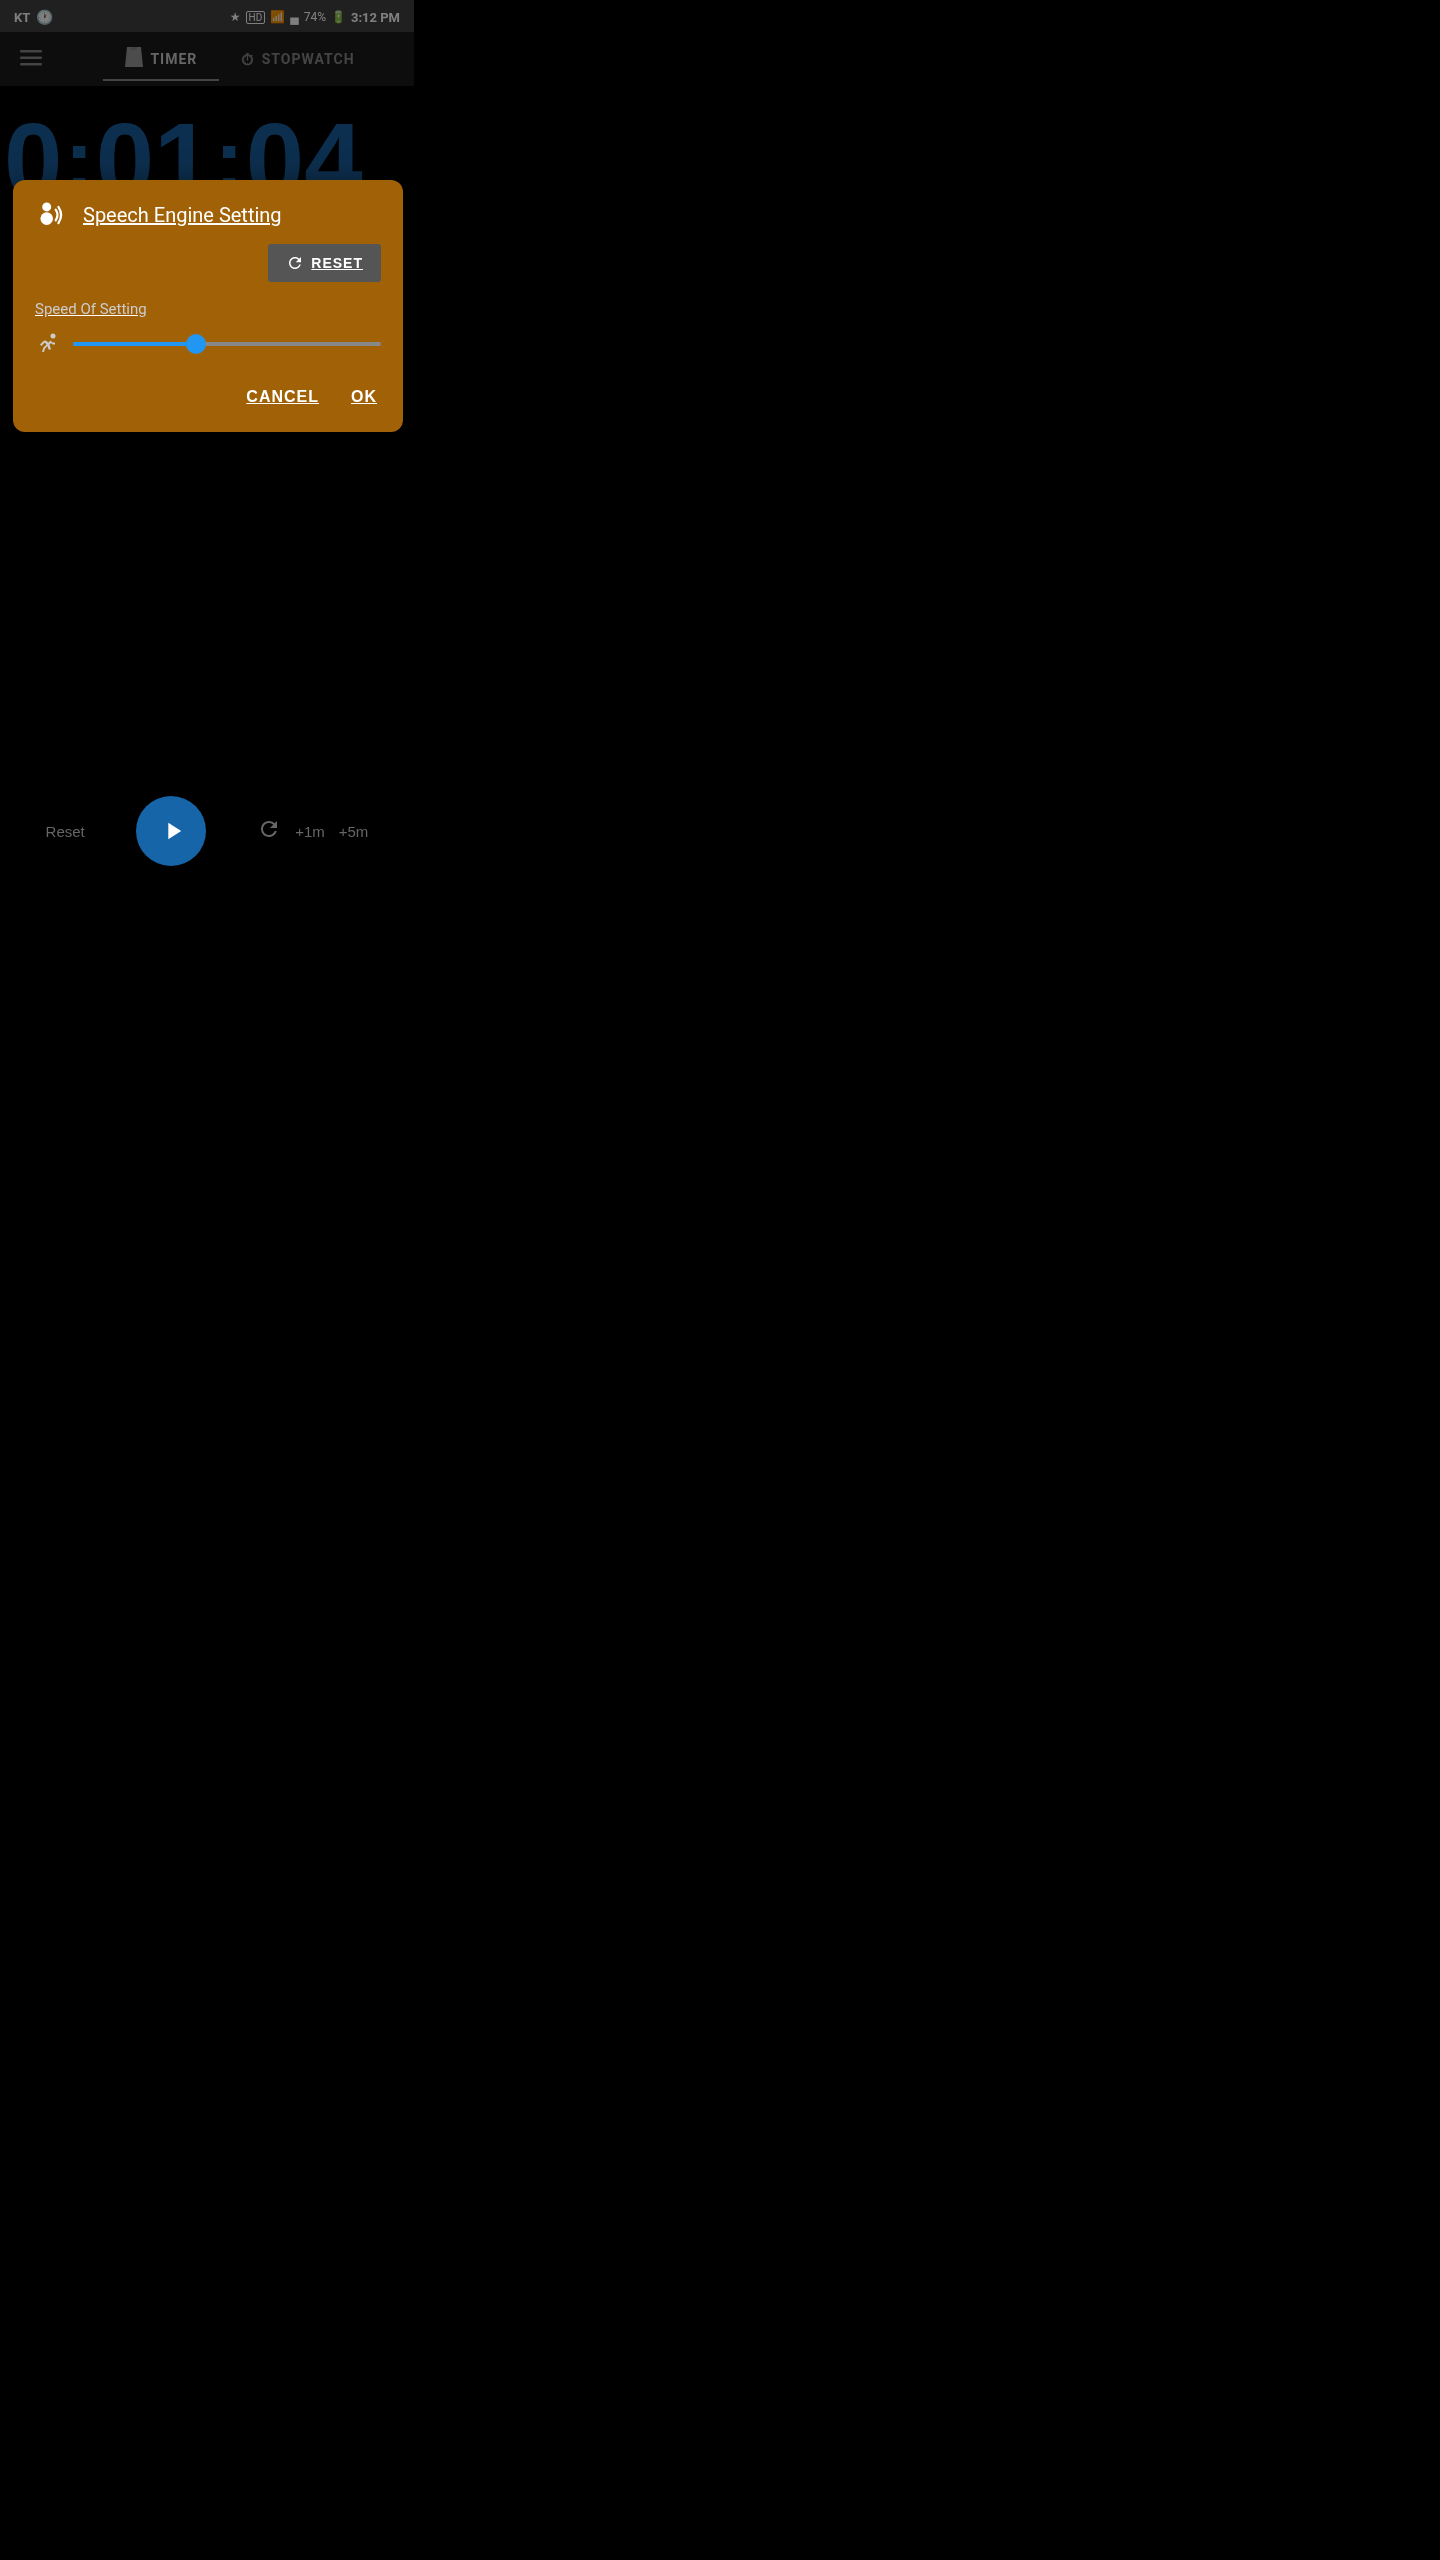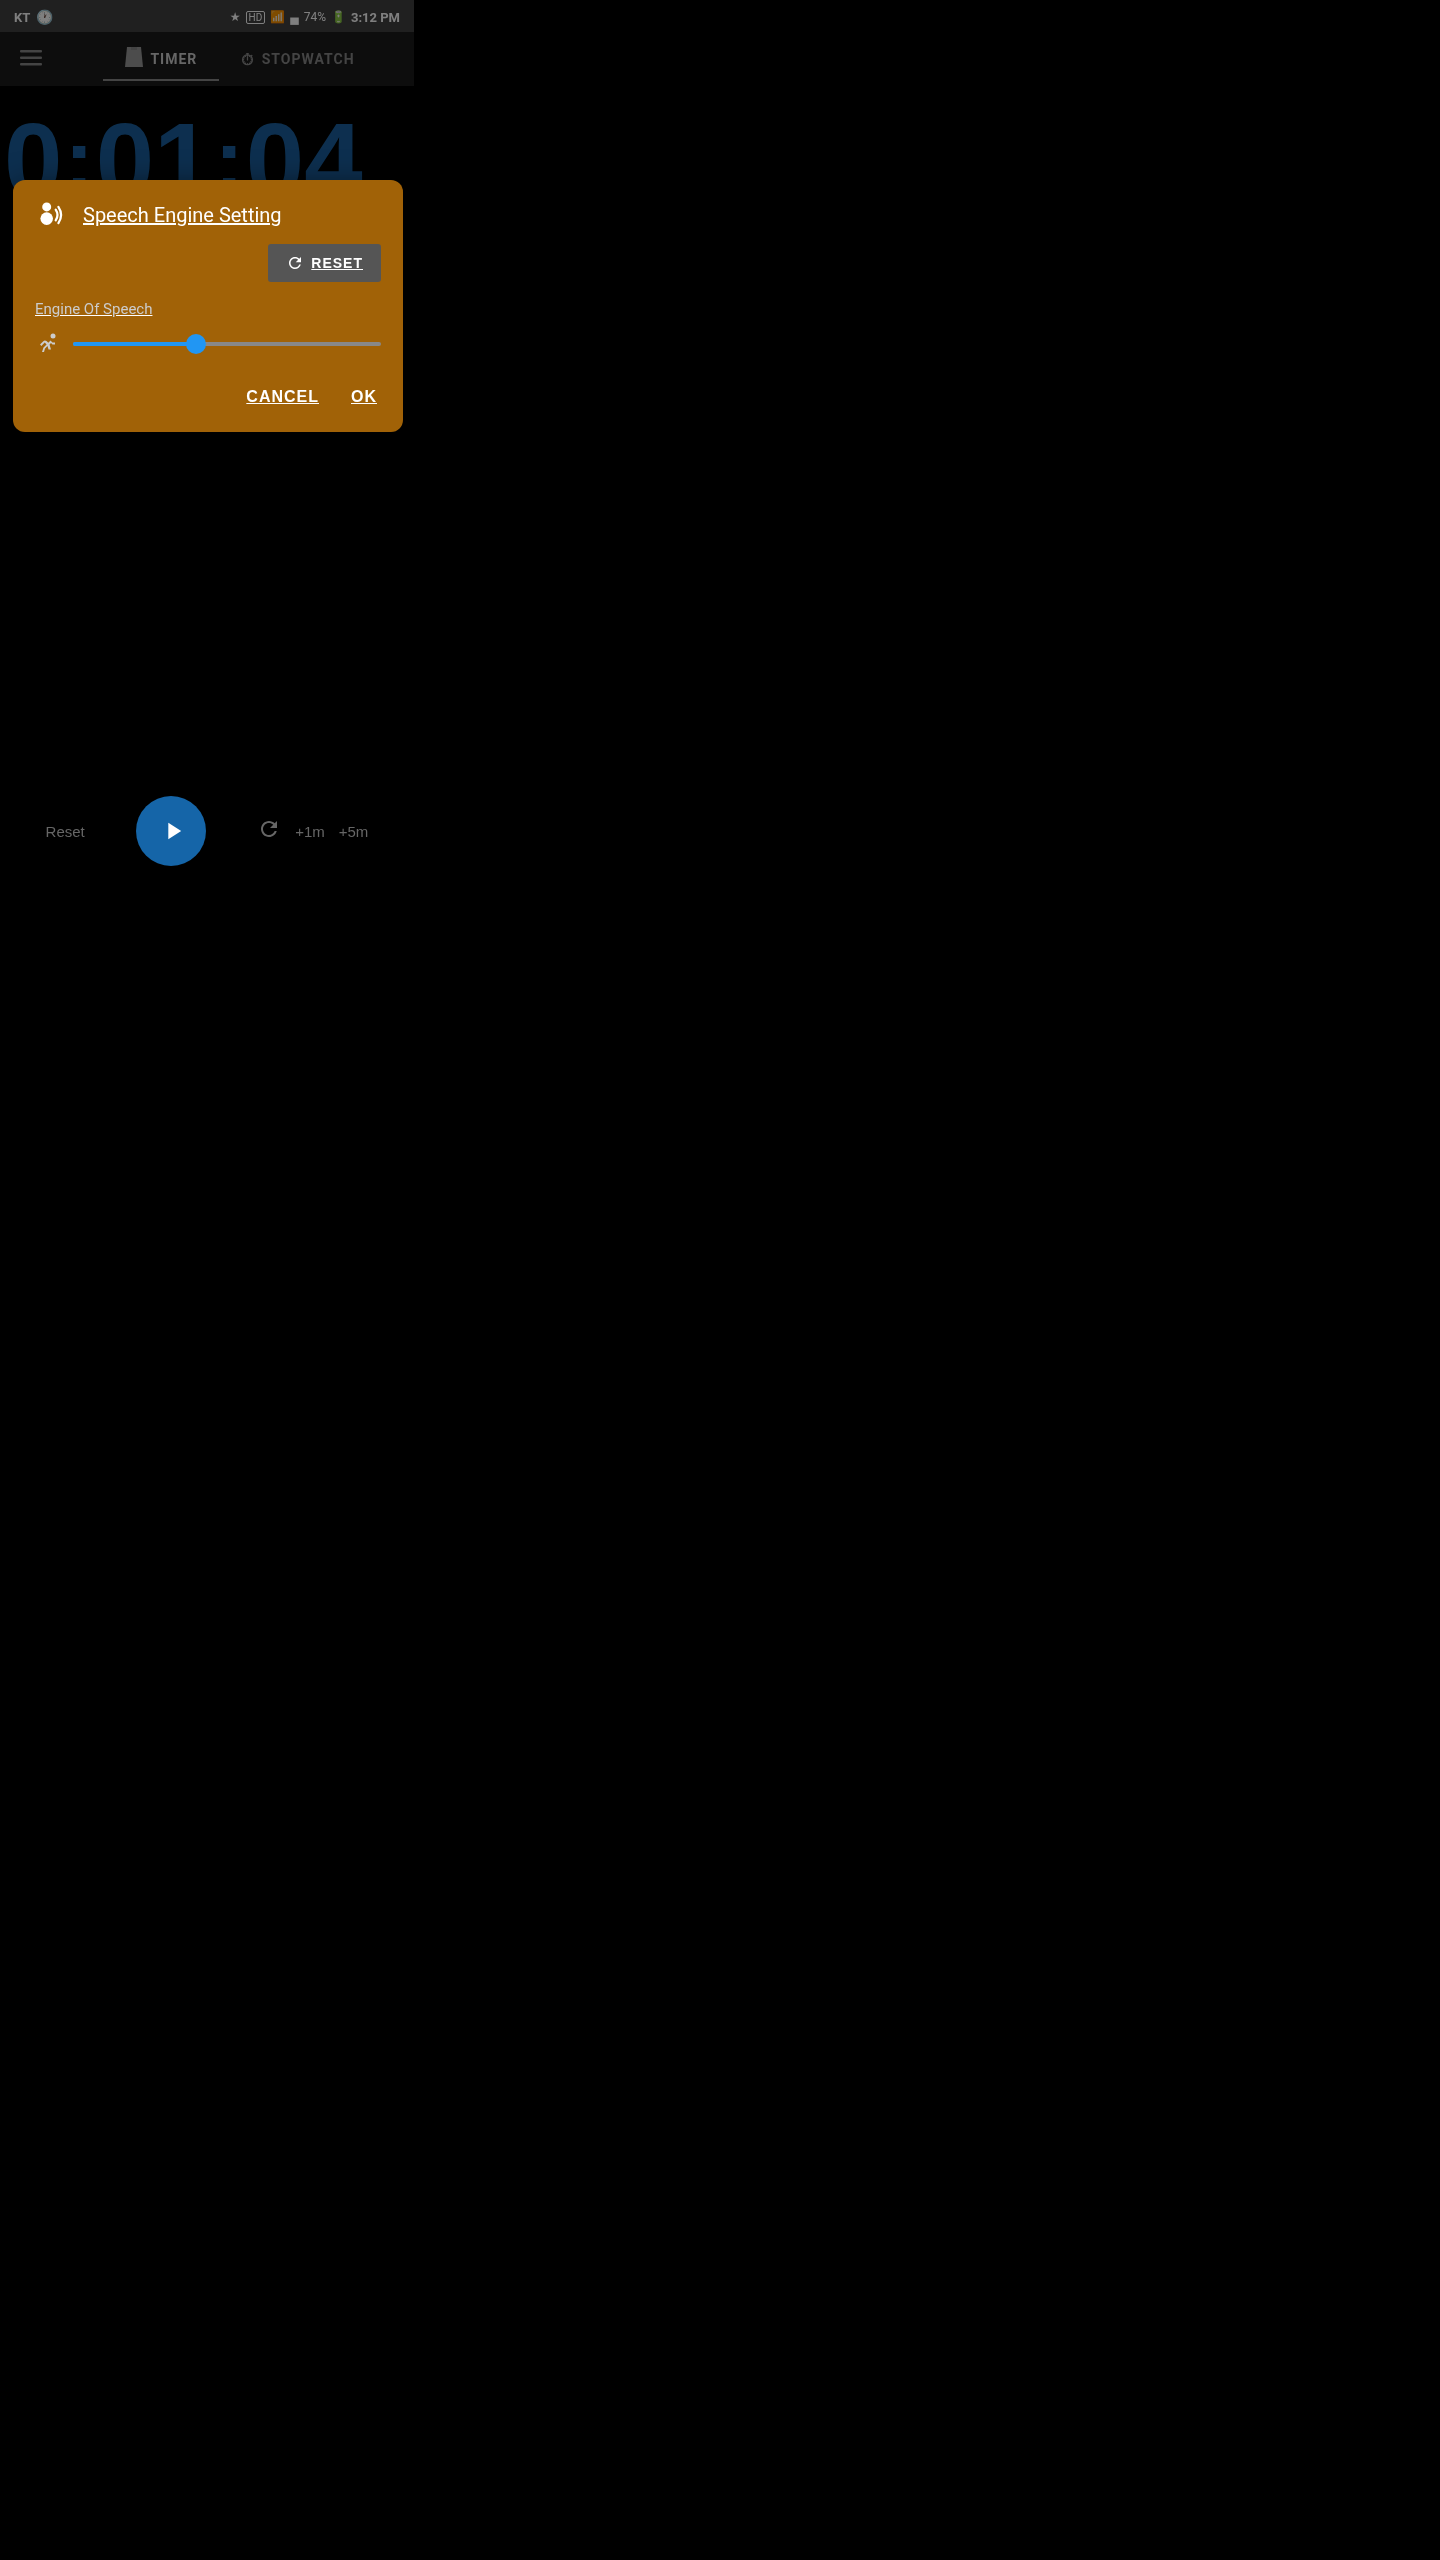--- a/index.html
+++ b/index.html
@@ -386,21 +386,21 @@
     <div class="reset-btn">
       <button class="reset-button">
         <svg viewBox="0 0 24 24" fill="white" width="18" height="18">
           <path d="M17.65 6.35C16.2 4.9 14.21 4 12 4c-4.42 0-7.99 3.58-7.99 8s3.57 8 7.99 8c3.73 0 6.84-2.55 7.73-6h-2.08c-.82 2.33-3.04 4-5.65 4-3.31 0-6-2.69-6-6s2.69-6 6-6c1.66 0 3.14.69 4.22 1.78L13 11h7V4l-2.35 2.35z"></path>
         </svg>
         <span>RESET</span>
       </button>
     </div>
 
     <div class="slider-section">
-      <div class="slider-label">Engine Of Speech</div>
+      <div class="slider-label">Speed Of Setting</div>
       <div class="slider-row">
         <div class="slider-icon">
 
           <svg viewBox="0 0 24 24" width="26" height="26" fill="#ccc">
             <circle cx="16" cy="4" r="2.5"></circle>
             <path d="M13.49 8.5l-2.19 2.19L9.5 9.09C9.09 8.68 8.5 8.5 7.92 8.5c-.58 0-1.18.23-1.6.66L3 12.49l1.41 1.41 3.32-3.32 1.87 1.87-3.11 3.11L5 20h2l1-3.5 2.5-2.5 1 3.5H14l-1.45-5.09 1.45-1.45 1.5 1.54H18v-2h-2.5z"></path>
           </svg>
         </div>
         <div class="slider-track">
           <div class="slider-fill" style="width: 40%;"></div>

